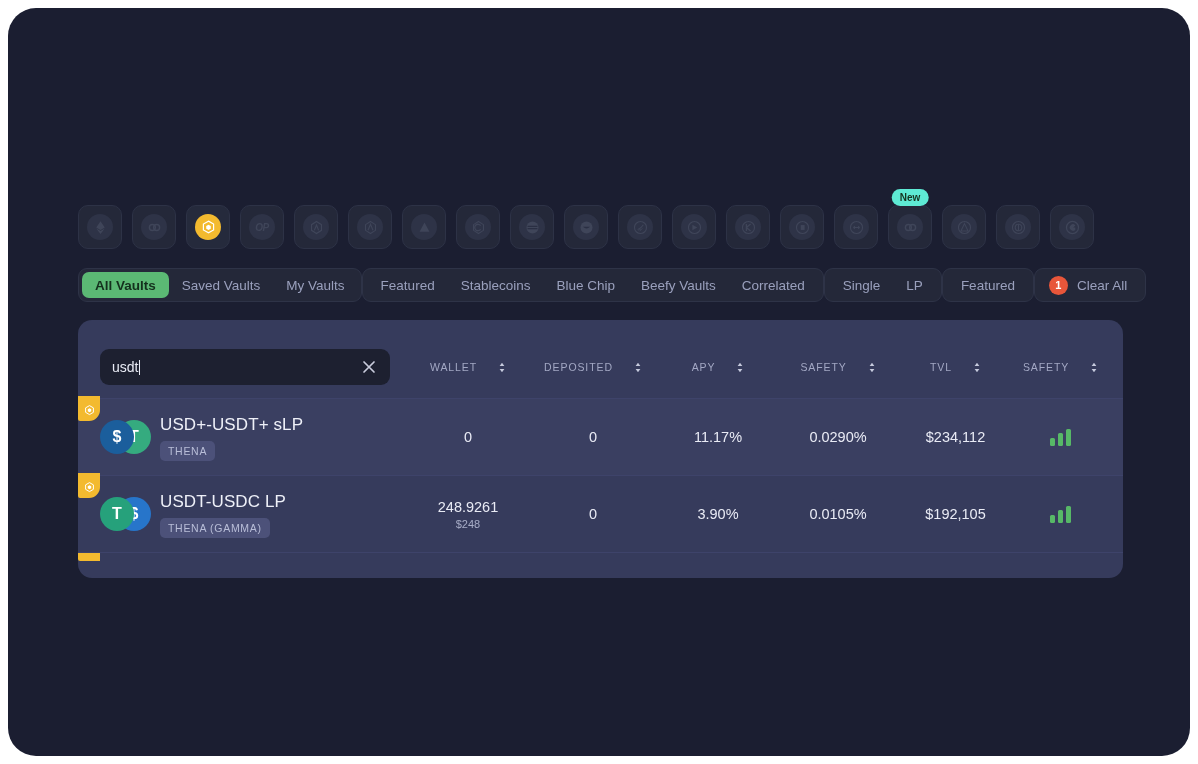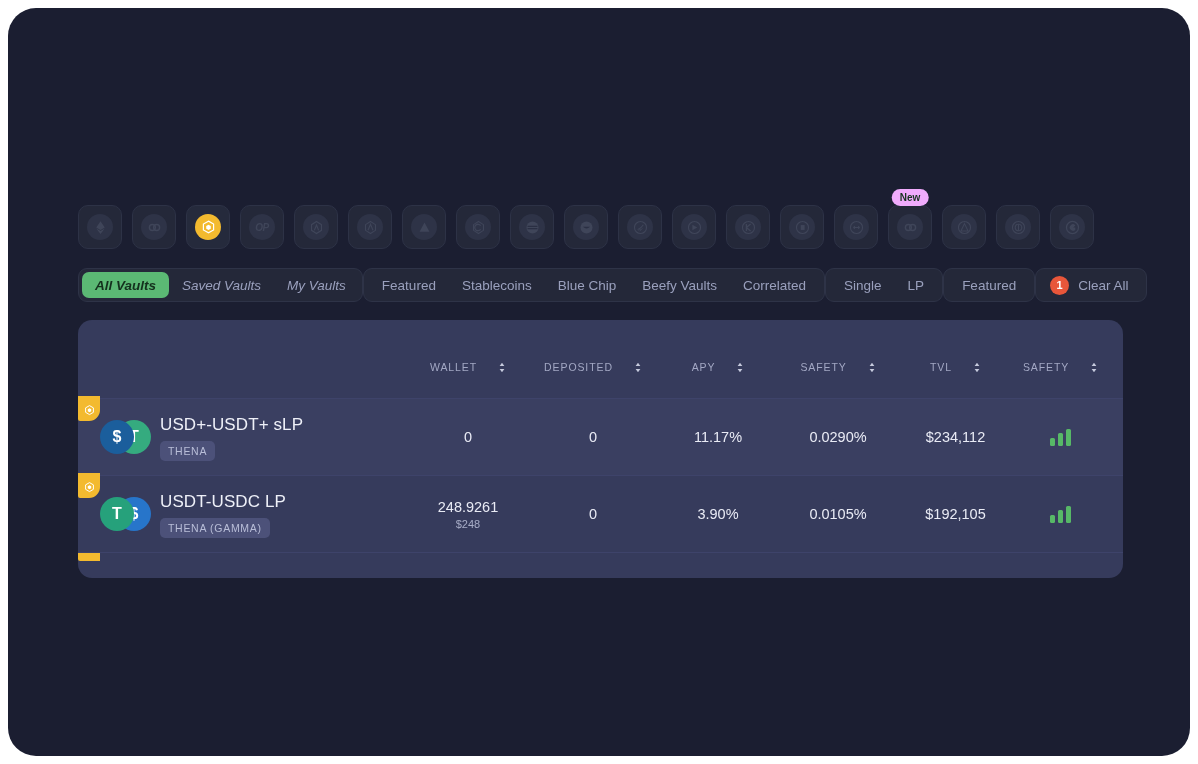--- a/index.html
+++ b/index.html
@@ -49,21 +49,21 @@
   .chain-btn.active { background: #252a3c; }
   .chain-btn.active .chain-disc {
     background: #f3ba2f;
     color: #ffffff;
   }
   .chain-disc svg { display:block; }
   .new-badge {
     position: absolute;
     top: -17px; left: 50%;
     transform: translateX(-50%);
-    background: #f0abfc;
+    background: #5eead4;
     color: #16331f;
     font-size: 10px;
     font-weight: bold;
     padding: 2px 8px;
     border-radius: 9px;
     white-space: nowrap;
     line-height: 13px;
   }
 
   
@@ -86,21 +86,20 @@
   }
   .seg-item {
     padding: 0 13px;
     height: 26px;
     display: flex; align-items: center;
     font-size: 13.5px;
     color: #9aa0bd;
     border-radius: 7px;
     cursor: pointer;
     white-space: nowrap;
-    font-style: italic;
   }
   .seg-item.active {
     background: #5bb974;
     color: #14301d;
     font-weight: bold;
   }
   .spacer-a { width: 87px; }
   .spacer-b { width: 16px; }
   .chip-group {
     display: flex; align-items: center;
@@ -505,20 +504,28 @@
         <span>Clear All</span>
       </div>
     </div>
 
   </div>
 
   <div class="card">
 
     <div class="card-head">
 
+      <div class="search-box">
+        <span class="search-value"><span>usdt</span><span class="caret"></span></span>
+        <span class="clear-x">
+          <svg viewBox="0 0 18 18" width="18" height="18">
+              <path d="M4 4 L14 14 M14 4 L4 14" stroke="currentColor" stroke-width="1.7" stroke-linecap="round" fill="none"></path>
+            </svg>
+        </span>
+      </div>
 
       <div class="col-heads" id="colHeads">
           <div class="col-head c-wallet">
             <span class="lbl">WALLET</span>
             <span class="sort-ic">
               <svg viewBox="0 0 10 14" width="8" height="11">
                 <path d="M5 1 L8 5 L2 5 Z" fill="currentColor"></path>
                 <path d="M5 13 L8 9 L2 9 Z" fill="currentColor"></path>
               </svg>
             </span>

